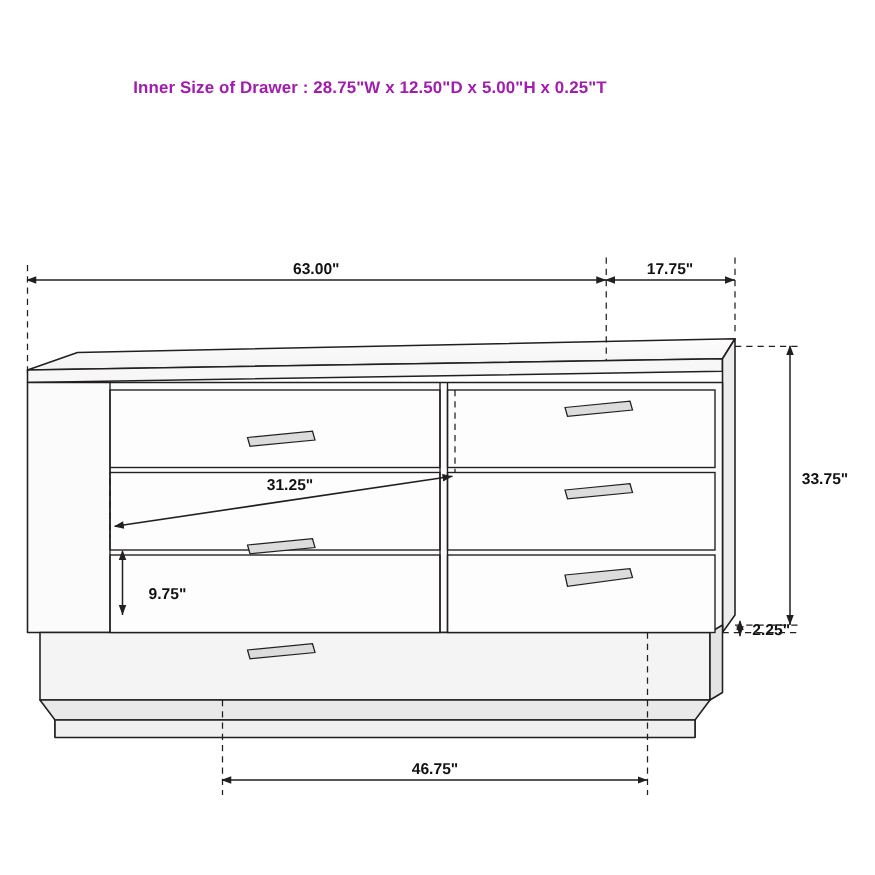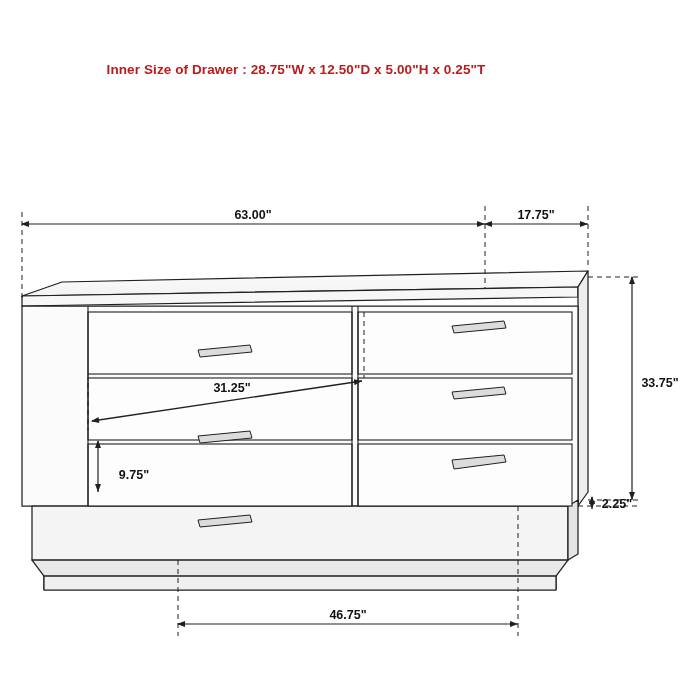--- a/index.html
+++ b/index.html
@@ -22,21 +22,21 @@
   }
   #title {
     position: absolute;
     top: 62px;
     left: 0;
     width: 592px;
     text-align: center;
     font-size: 13.5px;
     font-weight: bold;
     letter-spacing: 0.1px;
-    color: #b91c1c;
+    color: #a21caf;
   }
   svg.diagram {
     position: absolute;
     top: 0;
     left: 0;
     width: 700px;
     height: 700px;
   }
   .dimtext {
     font-family: "Liberation Sans", sans-serif;

